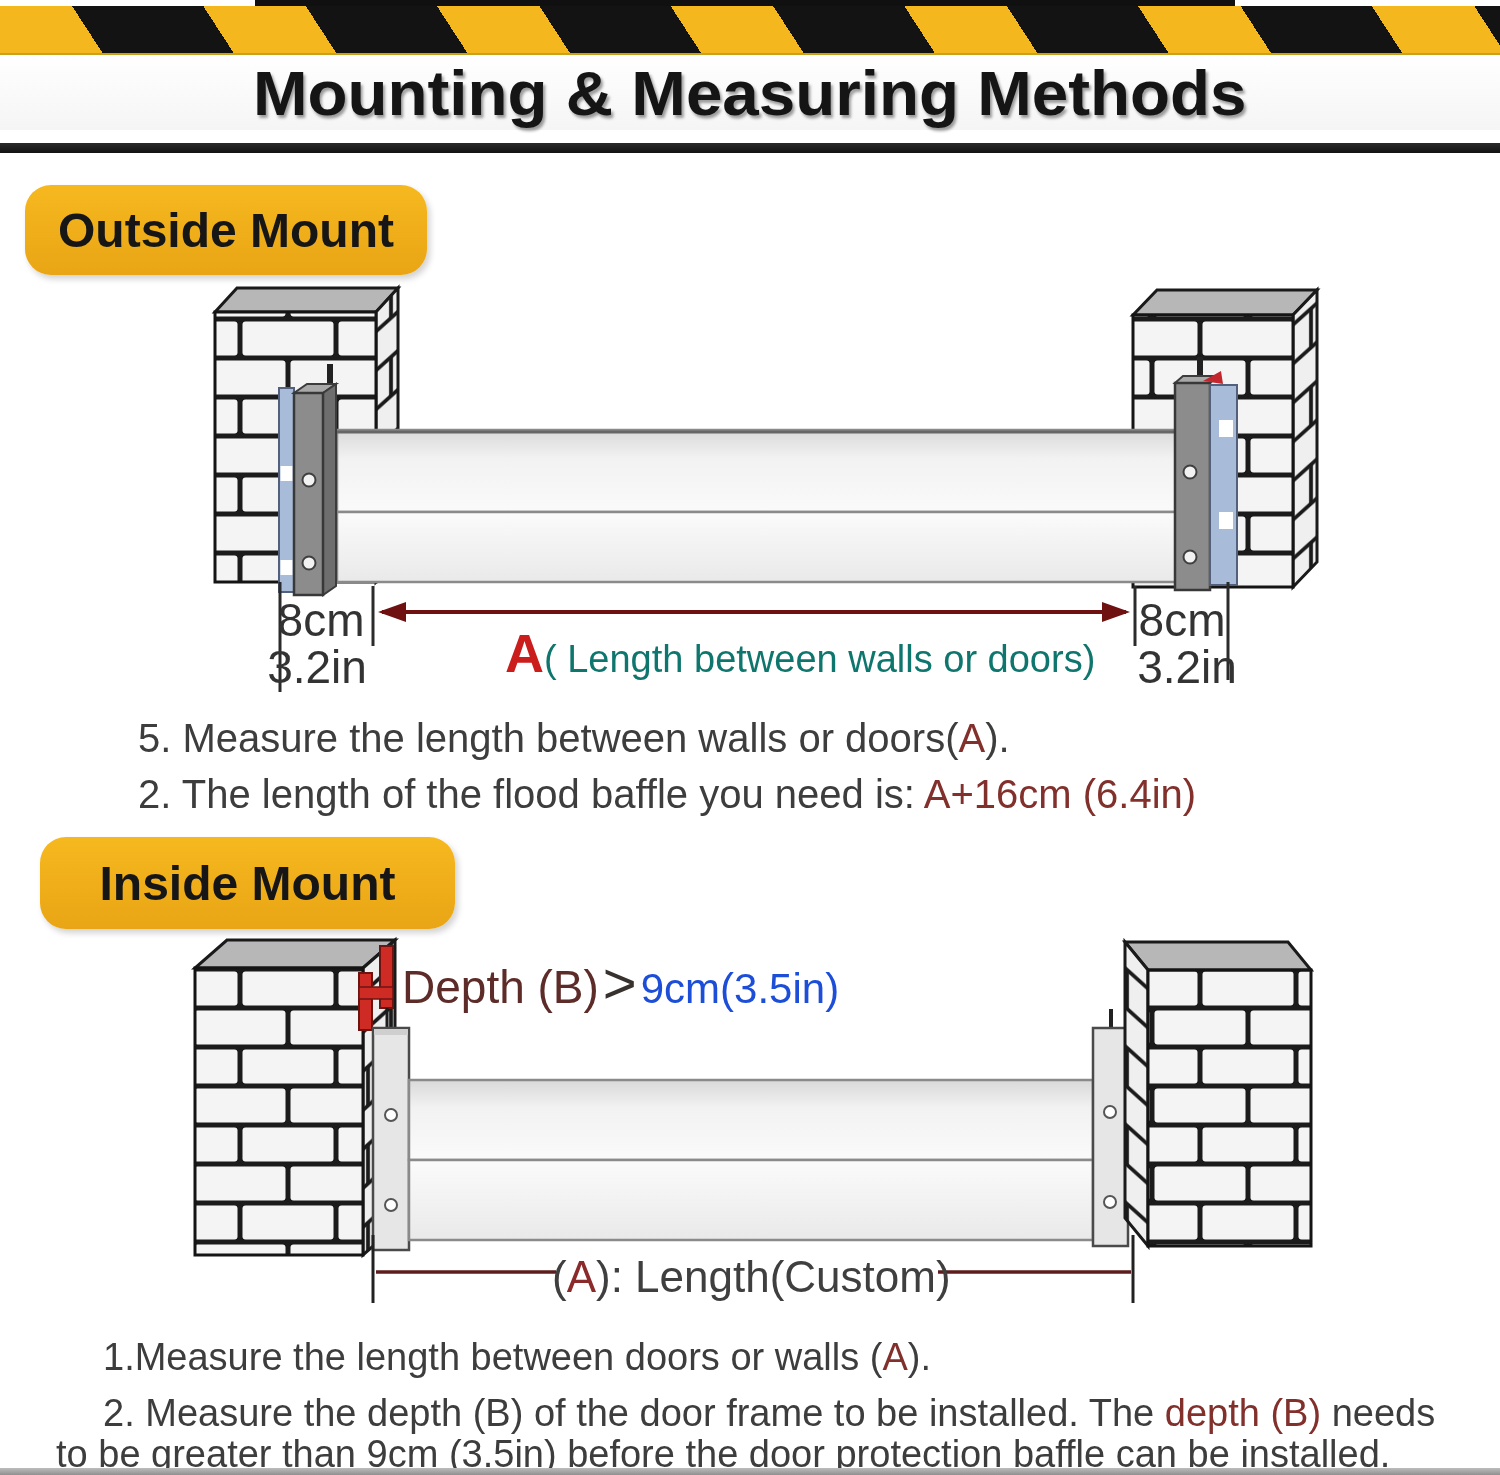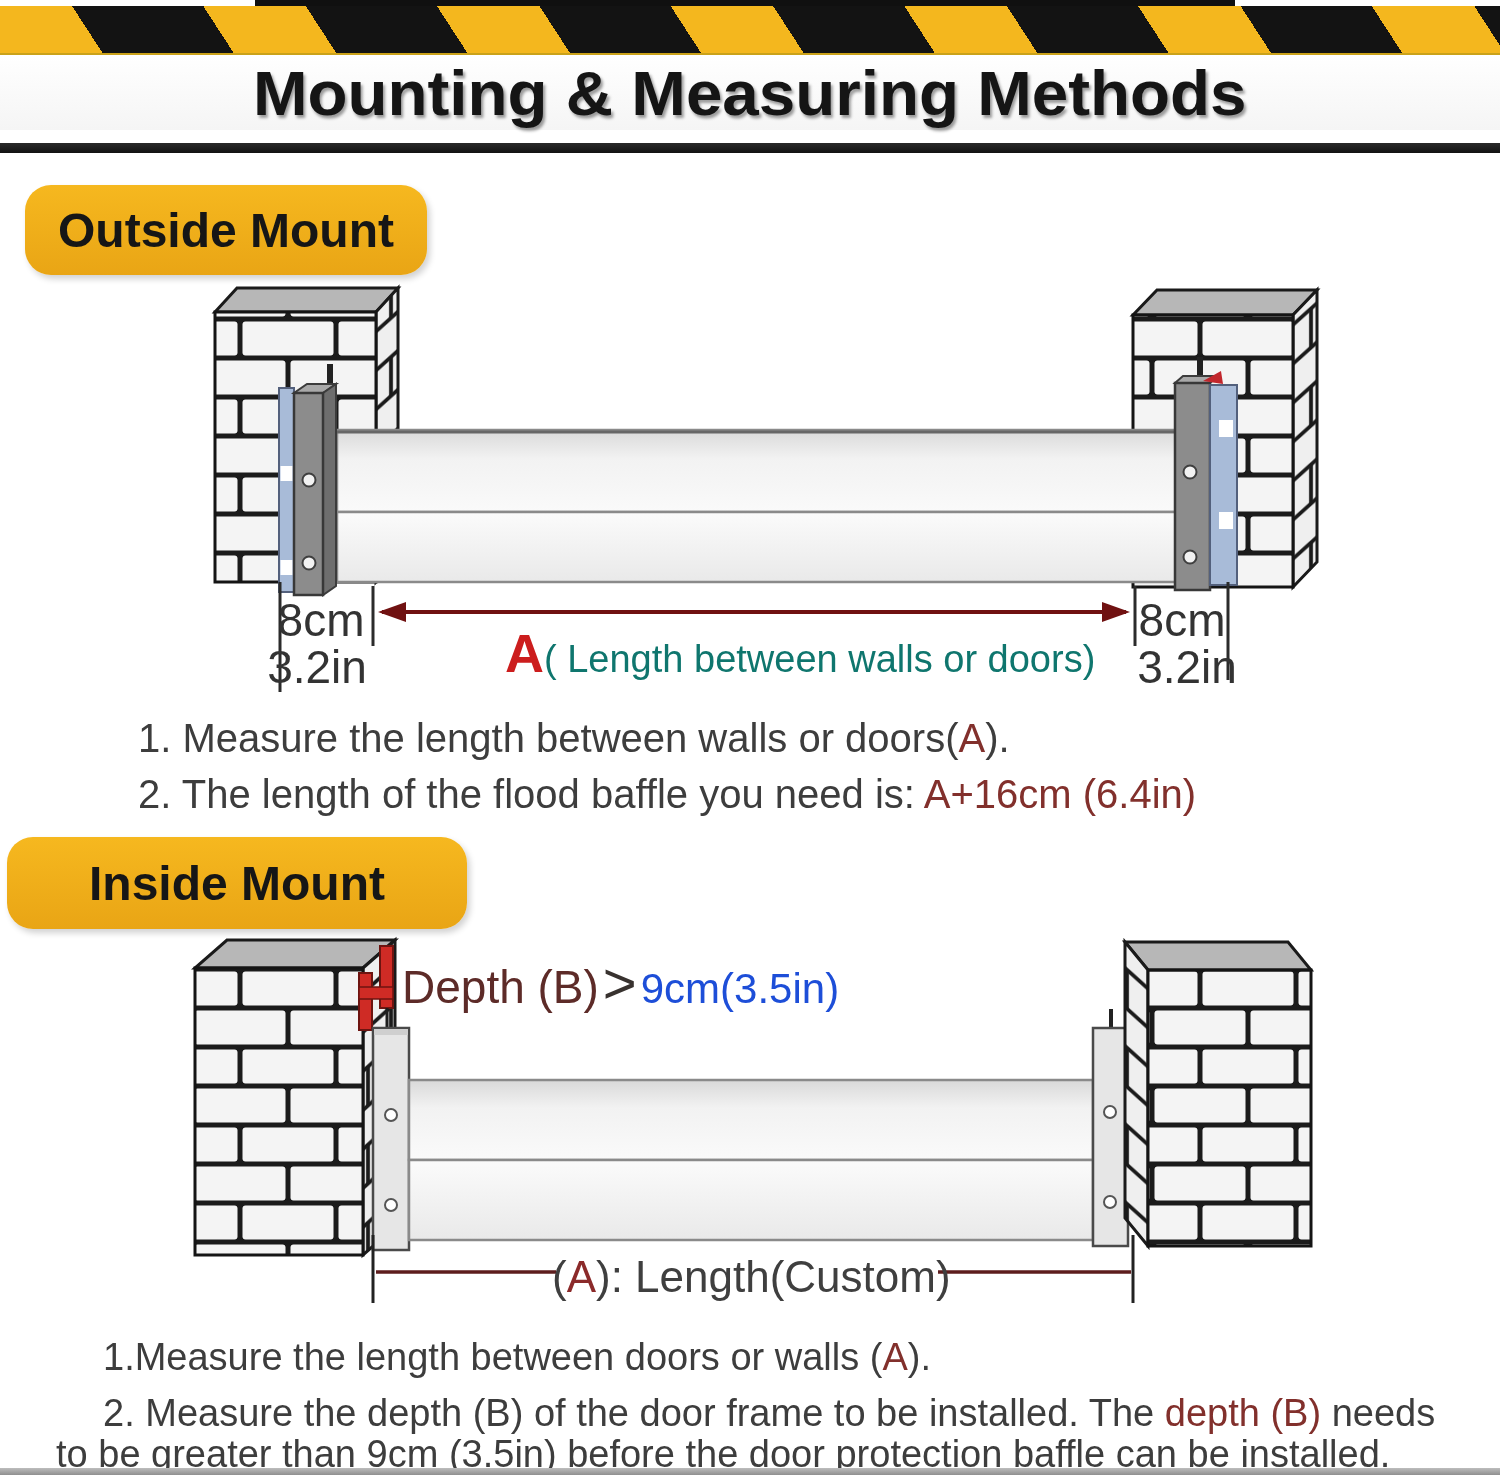--- a/index.html
+++ b/index.html
@@ -17,21 +17,21 @@
   .title{font-size:63px;font-weight:800;color:#151515;letter-spacing:0px;
         text-shadow:2px 3px 3px rgba(0,0,0,0.38);transform:scaleX(1.04);}
   .rule{left:0;top:143px;width:1500px;height:10px;background:linear-gradient(#2a2a2a,#111111);}
   .bottom-rule{left:0;top:1468px;width:1500px;height:7px;background:linear-gradient(#bdbdbd,#8f8f8f);}
 
   
   .pill{border-radius:26px;background:linear-gradient(180deg,#f6b81f,#e9a515);
         box-shadow:3px 4px 6px rgba(0,0,0,0.18);display:flex;align-items:center;justify-content:center;
         color:#161616;font-size:48px;font-weight:600;}
   .pill-outside{left:25px;top:185px;width:402px;height:90px;}
-  .pill-inside{left:7px;top:837px;width:460px;height:92px;align-items:center;}
+  .pill-inside{left:40px;top:837px;width:415px;height:92px;align-items:center;}
 
   
   .dim{font-size:46px;color:#333333;text-align:center;line-height:1;}
   .arrow-label{display:flex;align-items:baseline;white-space:nowrap;}
   .arrow-label .red-a{font-size:54px;font-weight:700;color:#cc1d1d;line-height:1;}
   .arrow-label .rest{font-size:38px;color:#0f766e;line-height:1;}
   .step{font-size:40px;color:#3d3d3d;white-space:nowrap;}
   .step-sm{font-size:38px;color:#3d3d3d;white-space:nowrap;}
   .maroon{color:#82302c;}
   .depth-label{display:flex;align-items:baseline;white-space:nowrap;}
@@ -144,21 +144,21 @@
   <div class="abs dim" style="left:262px;top:597px;width:118px;">8cm</div>
   <div class="abs dim" style="left:258px;top:644px;width:118px;">3.2in</div>
   <div class="abs dim" style="left:1128px;top:597px;width:108px;">8cm</div>
   <div class="abs dim" style="left:1133px;top:644px;width:108px;">3.2in</div>
   <div class="abs arrow-label" style="left:505px;top:626px;">
     <span class="red-a">A</span>
     <span class="rest">( Length between walls or doors)</span>
   </div>
 
   <div class="abs step" style="left:138px;top:716px;">
-    <span>1. Measure the length between walls or doors(</span><span class="maroon">A</span><span>).</span>
+    <span>5. Measure the length between walls or doors(</span><span class="maroon">A</span><span>).</span>
   </div>
   <div class="abs step" style="left:138px;top:772px;">
     <span>2. The length of the flood baffle you need is: </span><span class="maroon">A+16cm (6.4in)</span>
   </div>
 
   <div class="abs pill pill-inside">
     <span>Inside Mount</span>
   </div>
 
   <svg class="abs" style="left:0;top:930px;" width="1500" height="400" viewBox="0 0 1500 400">

